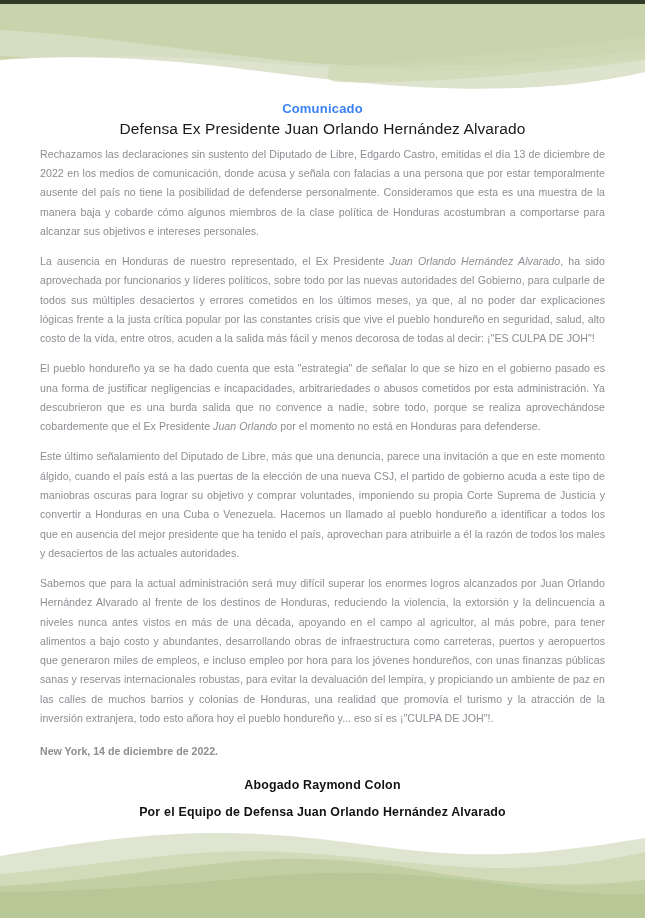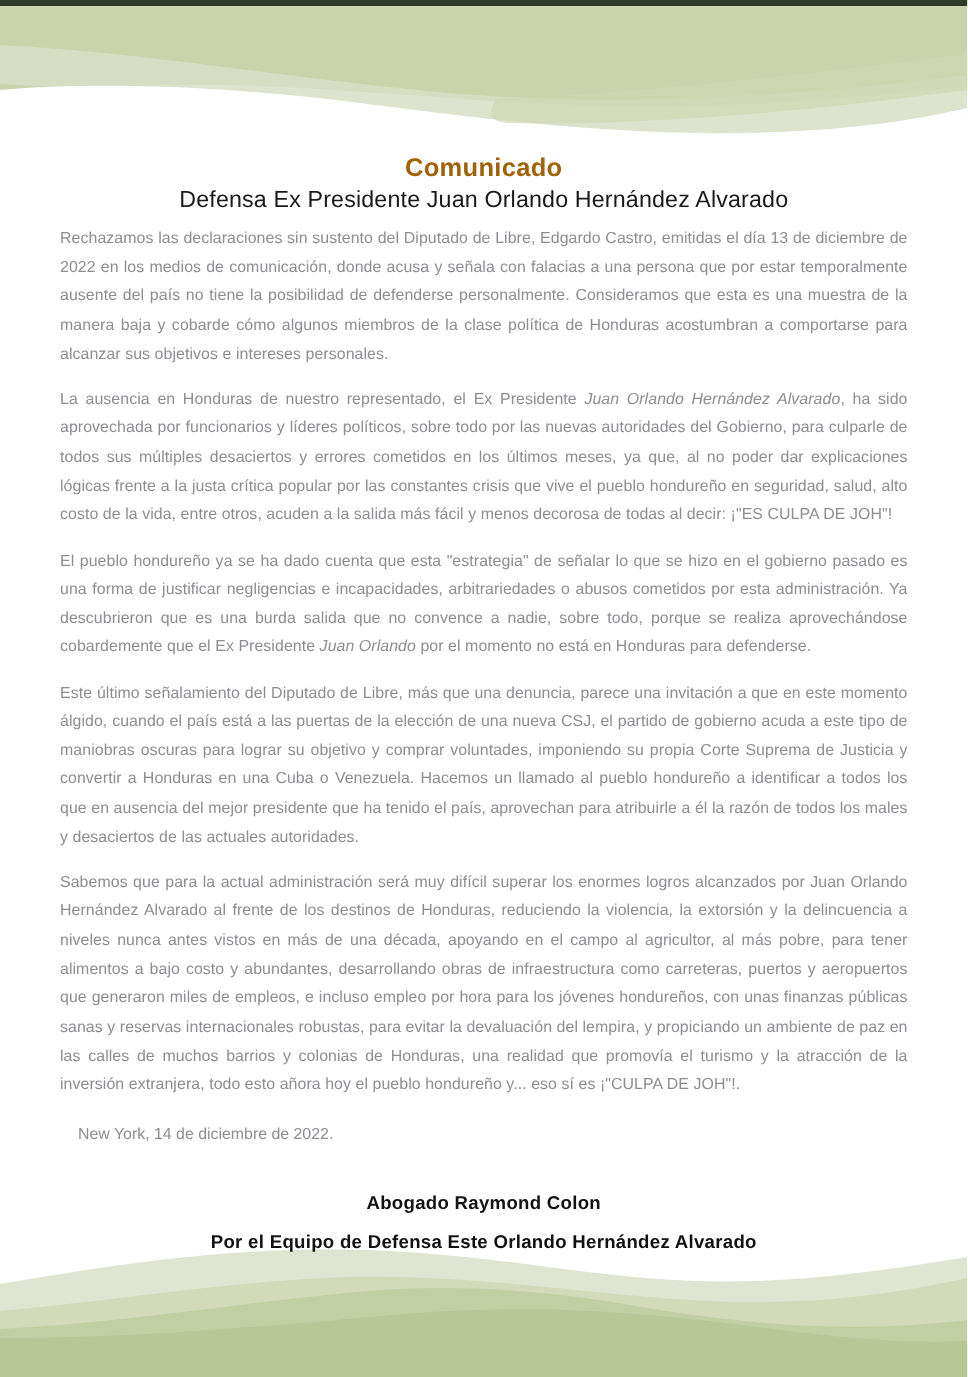--- a/index.html
+++ b/index.html
@@ -53,23 +53,23 @@
     top: 0;
     left: 0;
     width: 645px;
     padding: 101px 40px 0 40px;
     box-sizing: border-box;
     z-index: 3;
   }
 
   .doc-title {
     text-align: center;
-    font-size: 17px;
+    font-size: 13px;
     font-weight: bold;
-    color: #a16207;
+    color: #3b82f6;
     letter-spacing: 0.2px;
     line-height: 1.28;
     margin: 0;
   }
   .doc-subtitle {
     text-align: center;
     font-size: 15.5px;
     font-weight: normal;
     color: #1a1a1a;
     letter-spacing: 0.1px;
@@ -85,25 +85,26 @@
     margin: 0 0 11px 0;
     letter-spacing: 0.05px;
   }
   .para em {
   }
   .dateline {
     font-size: 10.6px;
     line-height: 1.82;
     color: #8d8d93;
     text-align: left;
-    margin: 14px 0 0 12px;
+    margin: 14px 0 0 0;
+    font-weight: bold;
   }
 
   .signature {
-    margin-top: 26px;
+    margin-top: 15px;
     text-align: center;
   }
   .sig-name {
     font-size: 12.4px;
     font-weight: bold;
     color: #121212;
     letter-spacing: 0.2px;
     line-height: 1.55;
     margin: 0;
   }
@@ -164,17 +165,17 @@
     </p>
 
     <p class="para">
       <span>Sabemos que para la actual administración será muy difícil superar los enormes logros alcanzados por Juan Orlando Hernández Alvarado al frente de los destinos de Honduras, reduciendo la violencia, la extorsión y la delincuencia a niveles nunca antes vistos en más de una década, apoyando en el campo al agricultor, al más pobre, para tener alimentos a bajo costo y abundantes, desarrollando obras de infraestructura como carreteras, puertos y aeropuertos que generaron miles de empleos, e incluso empleo por hora para los jóvenes hondureños, con unas finanzas públicas sanas y reservas internacionales robustas, para evitar la devaluación del lempira, y propiciando un ambiente de paz en las calles de muchos barrios y colonias de Honduras, una realidad que promovía el turismo y la atracción de la inversión extranjera, todo esto añora hoy el pueblo hondureño y... eso sí es ¡"CULPA DE JOH"!.</span>
     </p>
 
     <p class="dateline">New York, 14 de diciembre de 2022.</p>
 
     <div class="signature">
       <p class="sig-name">Abogado Raymond Colon</p>
-      <p class="sig-team">Por el Equipo de Defensa Este Orlando Hernández Alvarado</p>
+      <p class="sig-team">Por el Equipo de Defensa Juan Orlando Hernández Alvarado</p>
     </div>
 
   </div>
 </div>
 
 </body></html>

